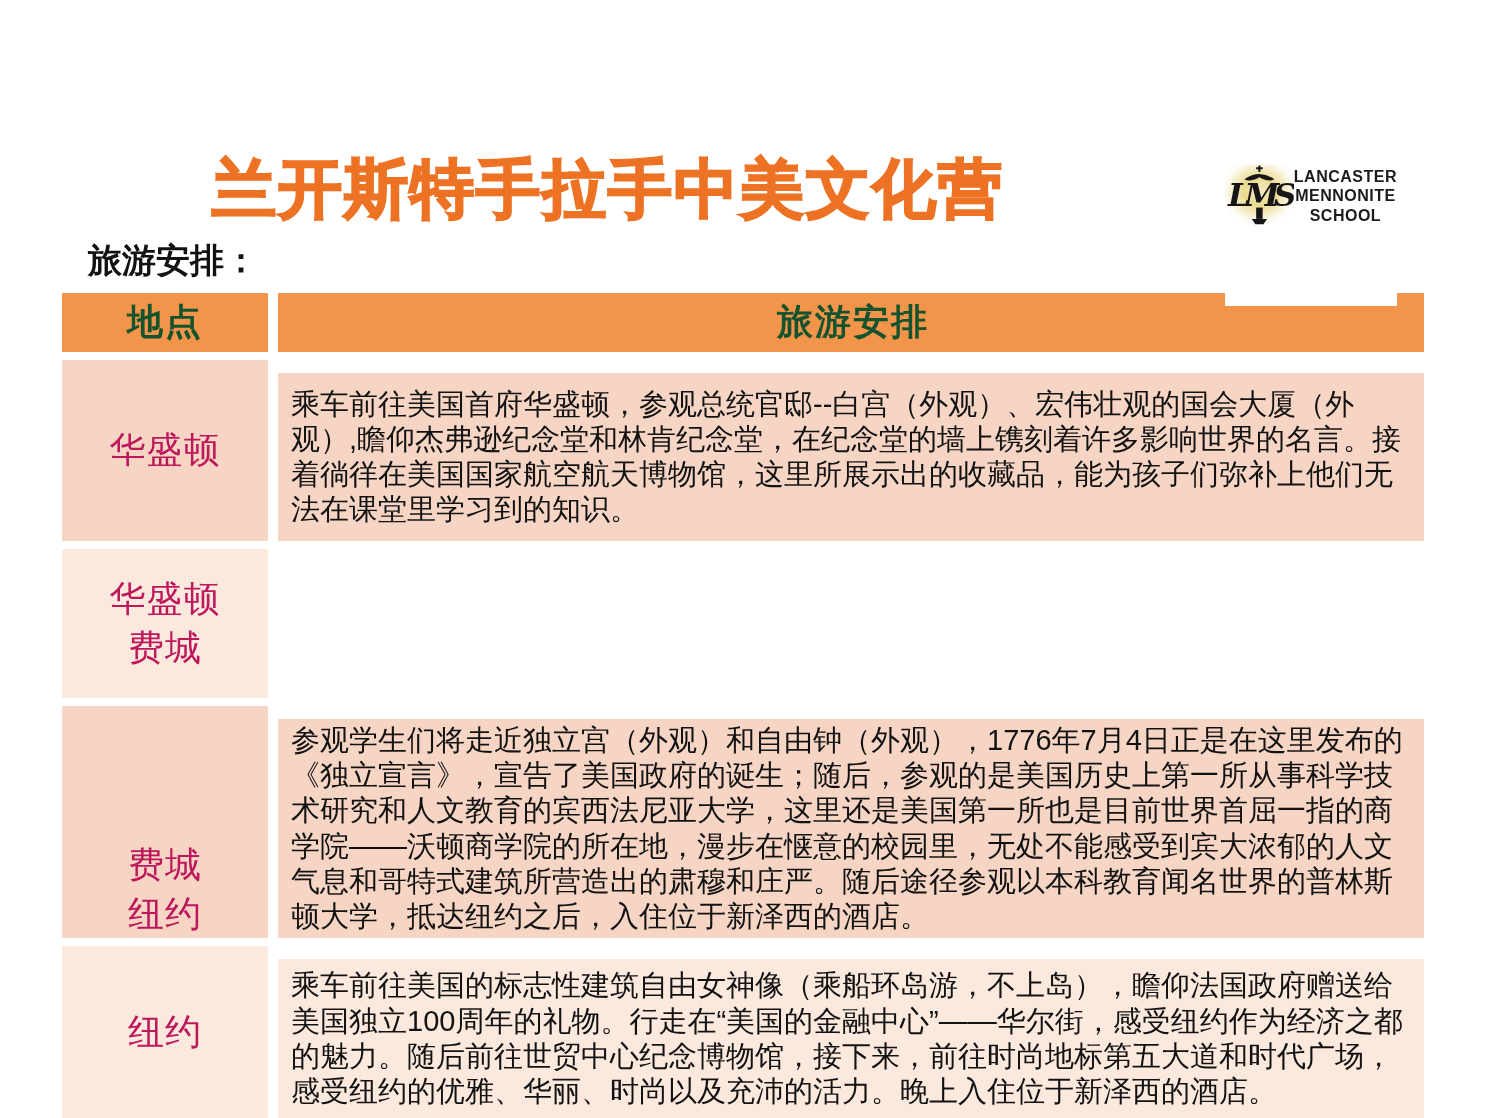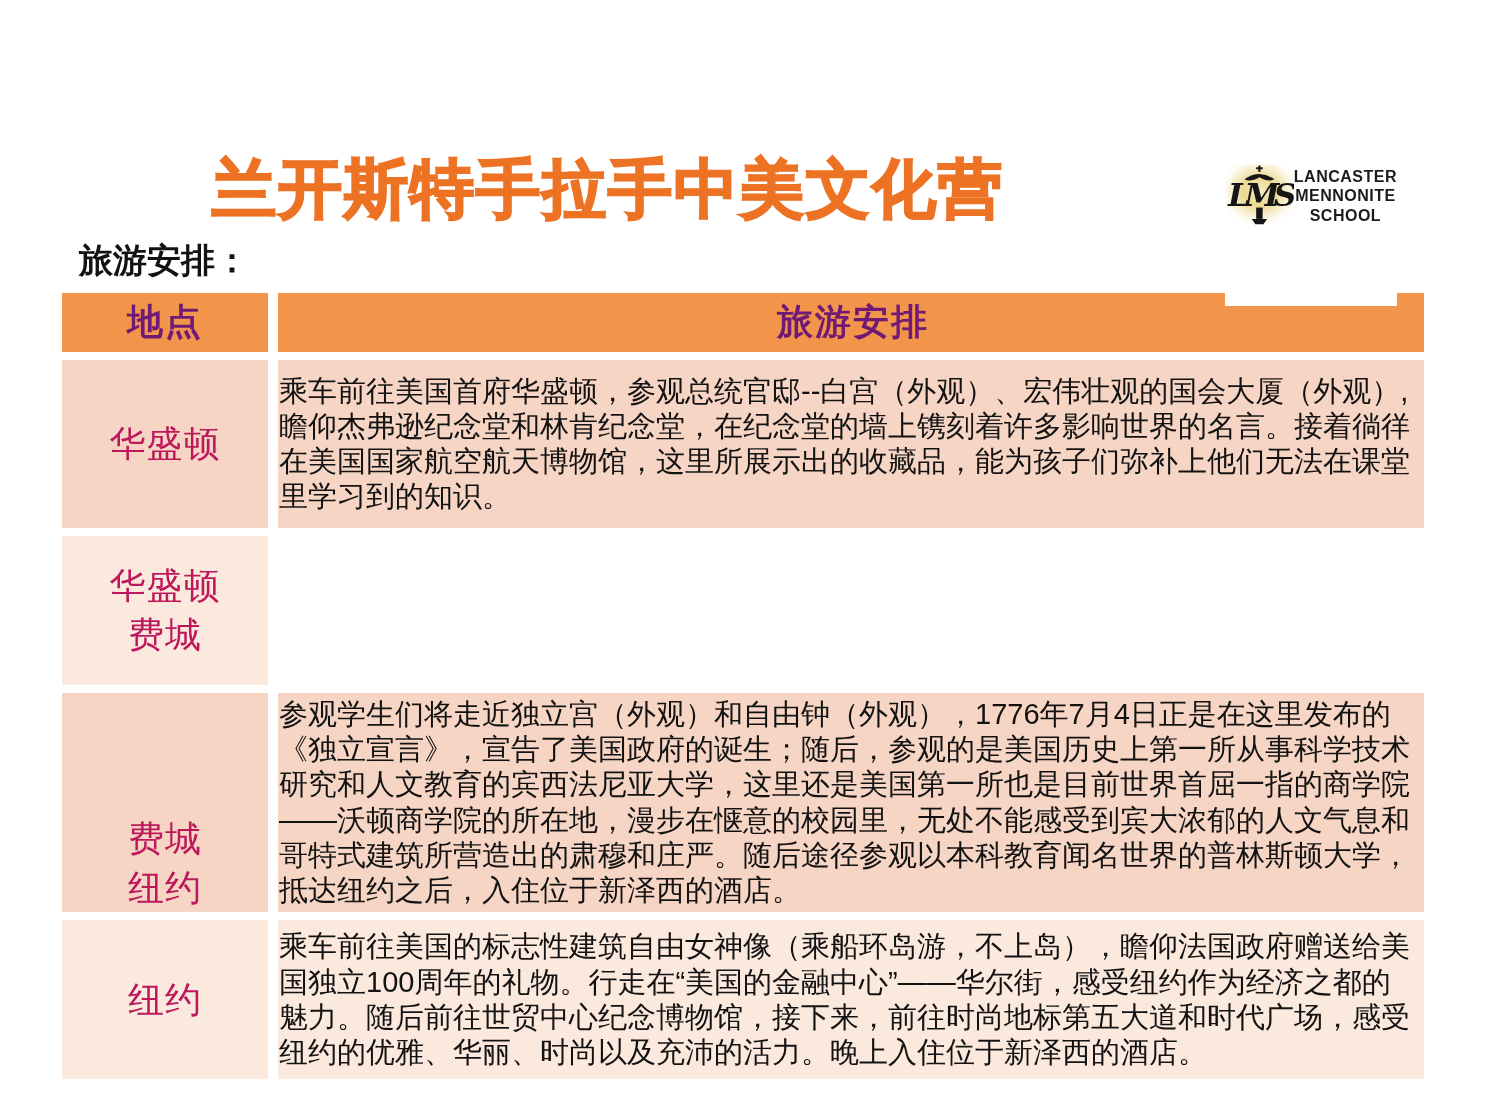--- a/index.html
+++ b/index.html
@@ -12,21 +12,21 @@
   .slide { position: relative; width: 1424px; height: 1118px; overflow: hidden; background: #fff; }
 
   .title {
     position: absolute; left: 212px; top: 146px;
     font-size: 64px; font-weight: 900; letter-spacing: 2px;
     color: var(--title-orange, #ED7223);
     -webkit-text-stroke: 2px var(--title-orange, #ED7223);
     white-space: nowrap;
   }
   .subtitle {
-    position: absolute; left: 79px; top: 238px;
+    position: absolute; left: 88px; top: 238px;
     font-size: 34px; font-weight: 600; color: #121212;
   }
 
   
   .logo {
     position: absolute; left: 1225px; top: 78px;
     width: 172px; height: 228px; background: #ffffff; z-index: 3;
     display: flex; flex-direction: row; align-items: center;
   }
   .logo svg { width: 148px; height: 132px; margin-top: 6px; }
@@ -34,34 +34,35 @@
     font-weight: bold; font-size: 16px; line-height: 1.2;
     text-align: center; color: #1b1b1b; letter-spacing: 0.5px;
     white-space: pre-line; margin-top: 8px;
   }
 
   
   .table { position: absolute; left: 62px; top: 293px; width: 1366px; z-index: 1; }
   .t-grid { display: grid; grid-template-columns: 206px 1fr; column-gap: 10px; }
   .t-head .cell {
     background: var(--header-orange, #F2944A);
-    color: #701a75; font-weight: bold; font-size: 36px;
+    color: #14532d; font-weight: bold; font-size: 36px;
     height: 59px; display: flex; align-items: center; justify-content: center;
     letter-spacing: 2px;
   }
   .t-row { margin-top: 8px; }
   .t-row .loc {
     display: flex; align-items: center; justify-content: center;
     text-align: center; font-size: 36px; color: #be185d;
     white-space: pre-line; line-height: 1.35; letter-spacing: 1px;
   }
   .t-row .plan {
     font-size: 29px; line-height: 1.215; color: #121212;
-    padding: 4px 10px 4px 1px; display: flex; align-items: center;
+    padding: 4px 10px 4px 13px; display: flex; align-items: center;
     box-sizing: border-box;
+    margin-top: 13px;
   }
   .t-row.dark .loc, .t-row.dark .plan { background: var(--row-dark, #F6D5C4); }
   .t-row.light .loc, .t-row.light .plan { background: var(--row-light, #FCE9DE); }
   .r1 .loc, .r1 .plan { min-height: 168px; }
   .r2 .loc, .r2 .plan { min-height: 149px; }
   .r3 .loc, .r3 .plan { min-height: 212px; align-items: flex-end; }
   .r4 .loc, .r4 .plan { min-height: 159px; justify-content: center; }
 </style>
 </head>
 <body>

